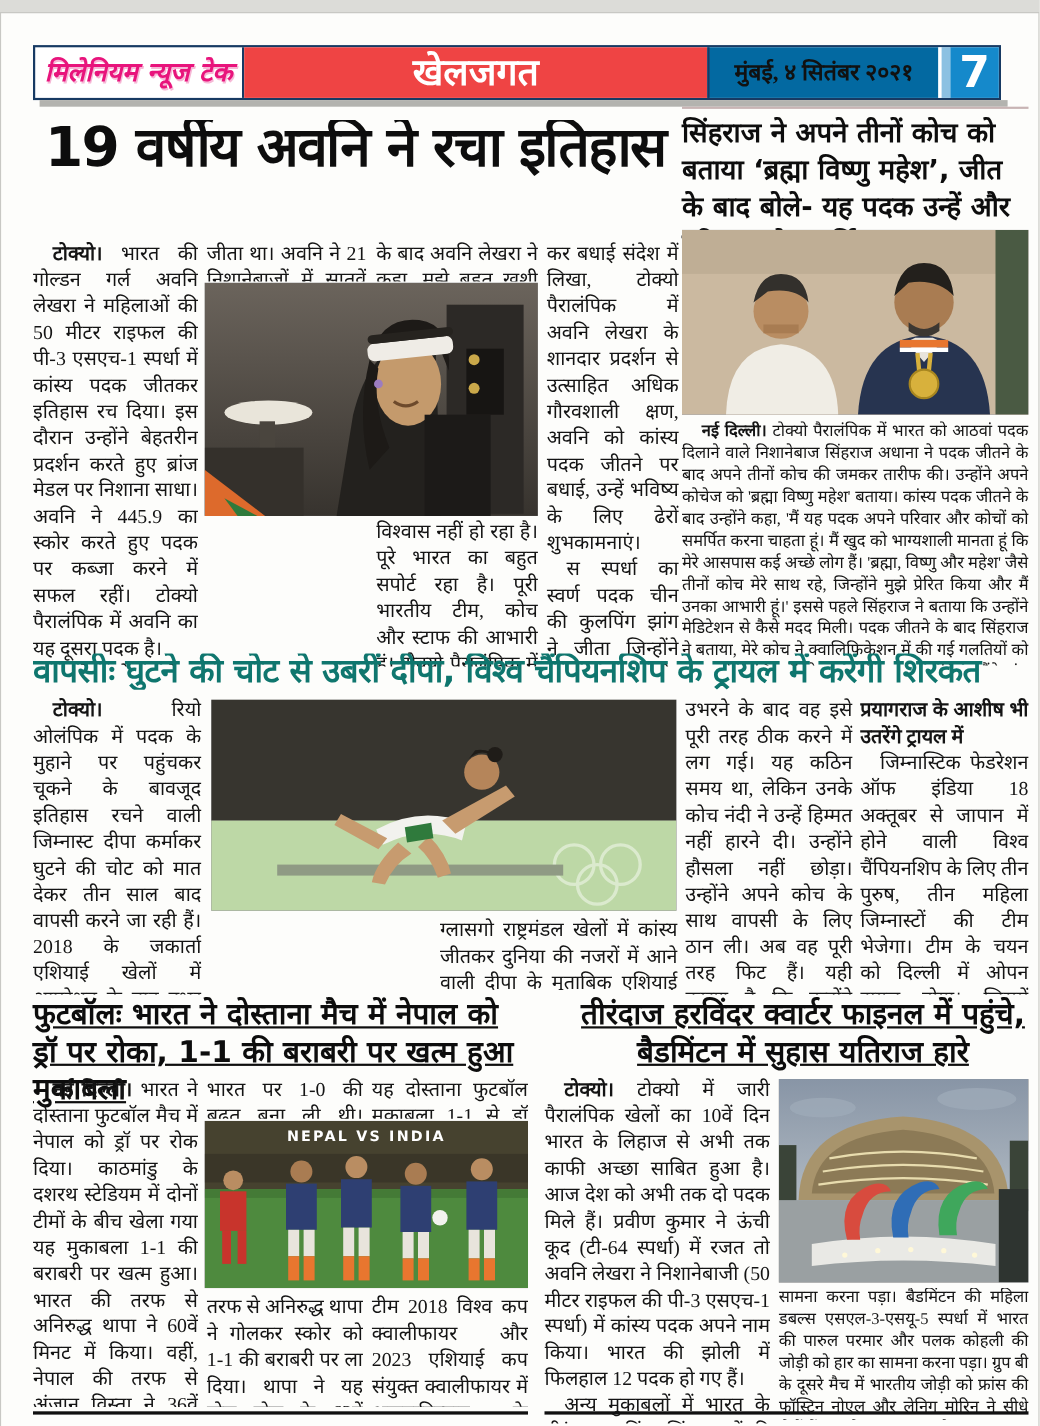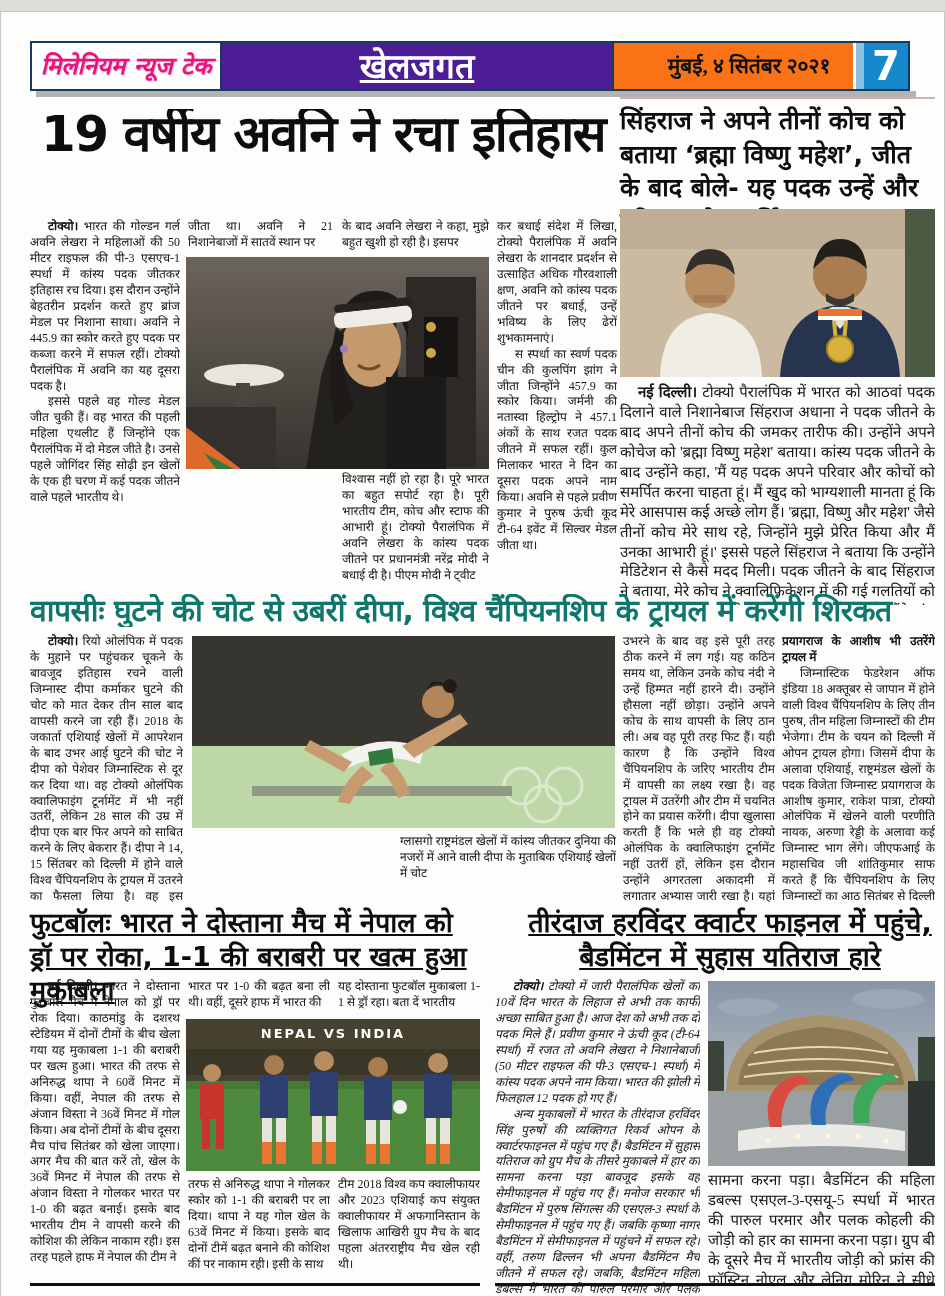--- a/index.html
+++ b/index.html
@@ -7,41 +7,41 @@
         font-family:"Liberation Serif","DejaVu Serif",serif;color:#141414;overflow:hidden;
         box-shadow:inset 0 0 0 1px #c8c8c4;}
   .abs{position:absolute;}
 
   
   .header{display:flex;align-items:stretch;border:2px solid #173a63;background:#fff;height:46px;}
   .masthead{width:188px;display:flex;align-items:center;justify-content:center;
             border-right:2px solid #173a63;
             font:italic 700 24px/1 "DejaVu Sans","Liberation Sans",sans-serif;
             color:#e8147c;text-shadow:1px 1px 0 #f6b8d6;}
-  .section-bar{flex:1;background:#4c1d95;display:flex;align-items:center;justify-content:center;
-            font:700 34px/1 "DejaVu Sans","Liberation Sans",sans-serif;color:#fff;text-decoration:underline;}
-  .date-box{width:208px;background:#f97316;border-left:2px solid #173a63;display:flex;align-items:center;
-            justify-content:center;font:700 21px/1 "Liberation Serif",serif;color:#111;padding-left:31px;}
+  .section-bar{flex:1;background:#ef4444;display:flex;align-items:center;justify-content:center;
+            font:700 34px/1 "DejaVu Sans","Liberation Sans",sans-serif;color:#fff;}
+  .date-box{width:208px;background:#0369a1;border-left:2px solid #173a63;display:flex;align-items:center;
+            justify-content:center;font:700 21px/1 "Liberation Serif",serif;color:#111;}
   .stripe{width:8px;background:#8cc1e2;border-left:3px solid #fff;}
   .pagenum{width:44px;background:#1589cb;display:flex;align-items:center;justify-content:center;
             font:700 40px/1 "DejaVu Sans",sans-serif;color:#fff;}
   .hdr-shadow{background:#b3b3af;height:6px;}
 
   
   .h-main{font:700 50px/1.02 "DejaVu Sans","Liberation Sans",sans-serif;letter-spacing:-1.5px;
           color:#0d0d0d;text-align:center;white-space:nowrap;overflow:hidden;}
   .h-sub{background:#f8e3ad;font:700 23px/1.25 "DejaVu Sans",sans-serif;text-align:center;
          padding:4px 2px;margin-top:9px;color:#111;}
   .h-side{font:700 25px/1.34 "DejaVu Sans",sans-serif;color:#0d0d0d;}
   .h-mid{font:700 30px/1.1 "DejaVu Sans",sans-serif;letter-spacing:-0.5px;color:#0f766e;
          white-space:nowrap;overflow:hidden;}
   .h-bot{font:700 27px/1.25 "DejaVu Sans",sans-serif;color:#0d0d0d;text-decoration:underline;}
 
   
-  .bt{font-size:12px;line-height:1.33;text-align:justify;overflow:hidden;}
+  .bt{font-size:18px;line-height:1.33;text-align:justify;overflow:hidden;}
   .bt p{margin:0;text-indent:18px;}
   .bt p.ni{text-indent:0;}
   .lead{font-weight:700;}
   .crosshead{font-weight:700;}
   .rule{background:#101010;height:3px;}
   .hairline{background:#c8b4b4;height:2px;}
 
   .photo{overflow:hidden;background:#888;}
   .photo svg{display:block;}
   .banner-txt{position:absolute;top:8px;left:0;right:0;text-align:center;
@@ -251,21 +251,21 @@
   <div class="abs bt" style="left:188px;top:1166px;width:142px;height:102px;">
     <p class="ni">तरफ से अनिरुद्ध थापा ने गोलकर स्कोर को 1-1 की बराबरी पर ला दिया। थापा ने यह गोल खेल के 63वें मिनट में किया। इसके बाद दोनों टीमें बढ़त बनाने की कोशिश कीं पर नाकाम रही। इसी के साथ</p>
   </div>
   <div class="abs bt" style="left:338px;top:1166px;width:142px;height:102px;">
     <p class="ni">टीम 2018 विश्व कप क्वालीफायर और 2023 एशियाई कप संयुक्त क्वालीफायर में अफगानिस्तान के खिलाफ आखिरी ग्रुप मैच के बाद पहला अंतरराष्ट्रीय मैच खेल रही थी।</p>
   </div>
   <div class="abs rule" style="left:30px;top:1272px;width:450px;"></div>
 
   <div class="abs h-bot" style="left:510px;top:895px;width:440px;height:70px;text-align:center;">तीरंदाज हरविंदर क्वार्टर फाइनल में पहुंचे, बैडमिंटन में सुहास यतिराज हारे</div>
 
-  <div class="abs bt" style="left:495px;top:968px;width:205px;height:315px;font-style:italic;">
+  <div class="abs bt" style="left:495px;top:968px;width:205px;height:315px;">
     <p><span class="lead">टोक्यो।</span><span> टोक्यो में जारी पैरालंपिक खेलों का 10वें दिन भारत के लिहाज से अभी तक काफी अच्छा साबित हुआ है। आज देश को अभी तक दो पदक मिले हैं। प्रवीण कुमार ने ऊंची कूद (टी-64 स्पर्धा) में रजत तो अवनि लेखरा ने निशानेबाजी (50 मीटर राइफल की पी-3 एसएच-1 स्पर्धा) में कांस्य पदक अपने नाम किया। भारत की झोली में फिलहाल 12 पदक हो गए हैं।</span></p>
     <p>अन्य मुकाबलों में भारत के तीरंदाज हरविंदर सिंह पुरुषों की व्यक्तिगत रिकर्व ओपन के क्वार्टरफाइनल में पहुंच गए हैं। बैडमिंटन में सुहास यतिराज को ग्रुप मैच के तीसरे मुकाबले में हार का सामना करना पड़ा बावजूद इसके वह सेमीफाइनल में पहुंच गए हैं। मनोज सरकार भी बैडमिंटन में पुरुष सिंगल्स की एसएल-3 स्पर्धा के सेमीफाइनल में पहुंच गए हैं। जबकि कृष्णा नागर बैडमिंटन में सेमीफाइनल में पहुंचने में सफल रहे। वहीं, तरुण ढिल्लन भी अपना बैडमिंटन मैच जीतने में सफल रहे। जबकि, बैडमिंटन महिला डबल्स में भारत की पारुल परमार और पलक कोहली की जोड़ी को हार का</p>
   </div>
 
   <div class="abs photo" style="left:708px;top:970px;width:227px;height:185px;">
     <svg width="227" height="185" viewBox="0 0 227 185">
       <defs>
         <linearGradient id="sky" x1="0" y1="0" x2="0" y2="1">
           <stop offset="0" stop-color="#8895a6"></stop>
             <stop offset="1" stop-color="#b3bcc4"></stop>

